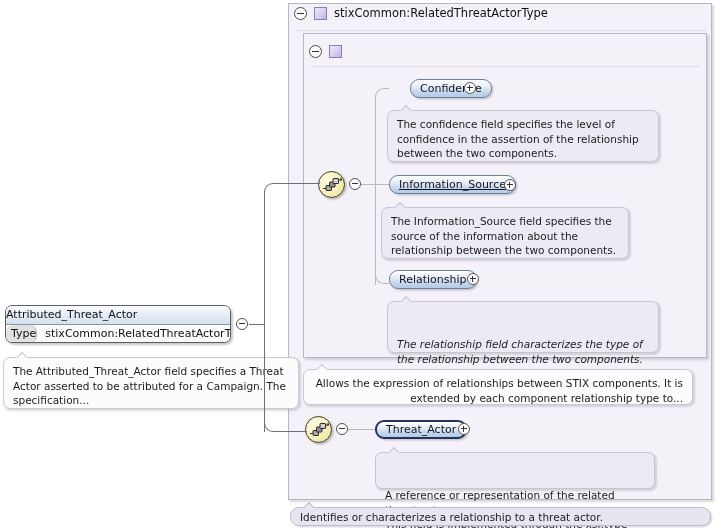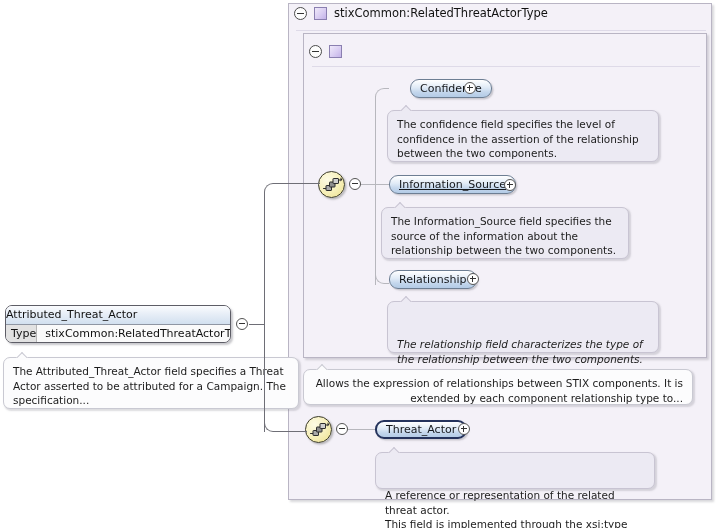--- a/index.html
+++ b/index.html
@@ -135,21 +135,21 @@
     font-size:11px;color:#111;
     white-space:nowrap;
   }
   .elembox .row2{
     height:18px;display:flex;align-items:stretch;font-size:11px;
   }
   .elembox .row2 .k{
     width:36px;background:#e2e2e2;
     border-right:1px solid #b6b6b6;
     line-height:18px;padding-left:5px;
-    box-sizing:border-box;color:#111;
+    box-sizing:border-box;color:#111;border-radius:7px;
   }
   .elembox .row2 .v{
     flex:1;background:#fafafa;line-height:18px;padding-left:8px;color:#111;
     white-space:nowrap;
   }
 
   
   .seq{
     position:absolute;
     width:27px;height:27px;border-radius:50%;
@@ -287,20 +287,24 @@
     <span>Threat_Actor</span>
   </div>
   <div class="node-exp plus" style="left:458px;top:423px;"></div>
 
   <div class="anno tailv" style="left:375px;top:452px;width:280px;height:37px;white-space:pre-line;">
     <div class="tail"></div>
     <span>A reference or representation of the related threat actor.
 This field is implemented through the xsi:type extension...</span>
   </div>
 
+  <div class="anno lav" style="left:290px;top:507px;width:421px;height:19px;padding:2px 9px;border-radius:9px;">
+    <div class="tail"></div>
+    <span>Identifies or characterizes a relationship to a threat actor.</span>
+  </div>
 
   <div class="elembox" style="left:5px;top:305px;width:226px;height:38px;">
     <div class="row1">Attributed_Threat_Actor</div>
     <div class="row2">
       <div class="k">Type</div>
       <div class="v">stixCommon:RelatedThreatActorType</div>
     </div>
   </div>
 
   <div class="anno white" style="left:3px;top:357px;width:296px;height:52px;">

